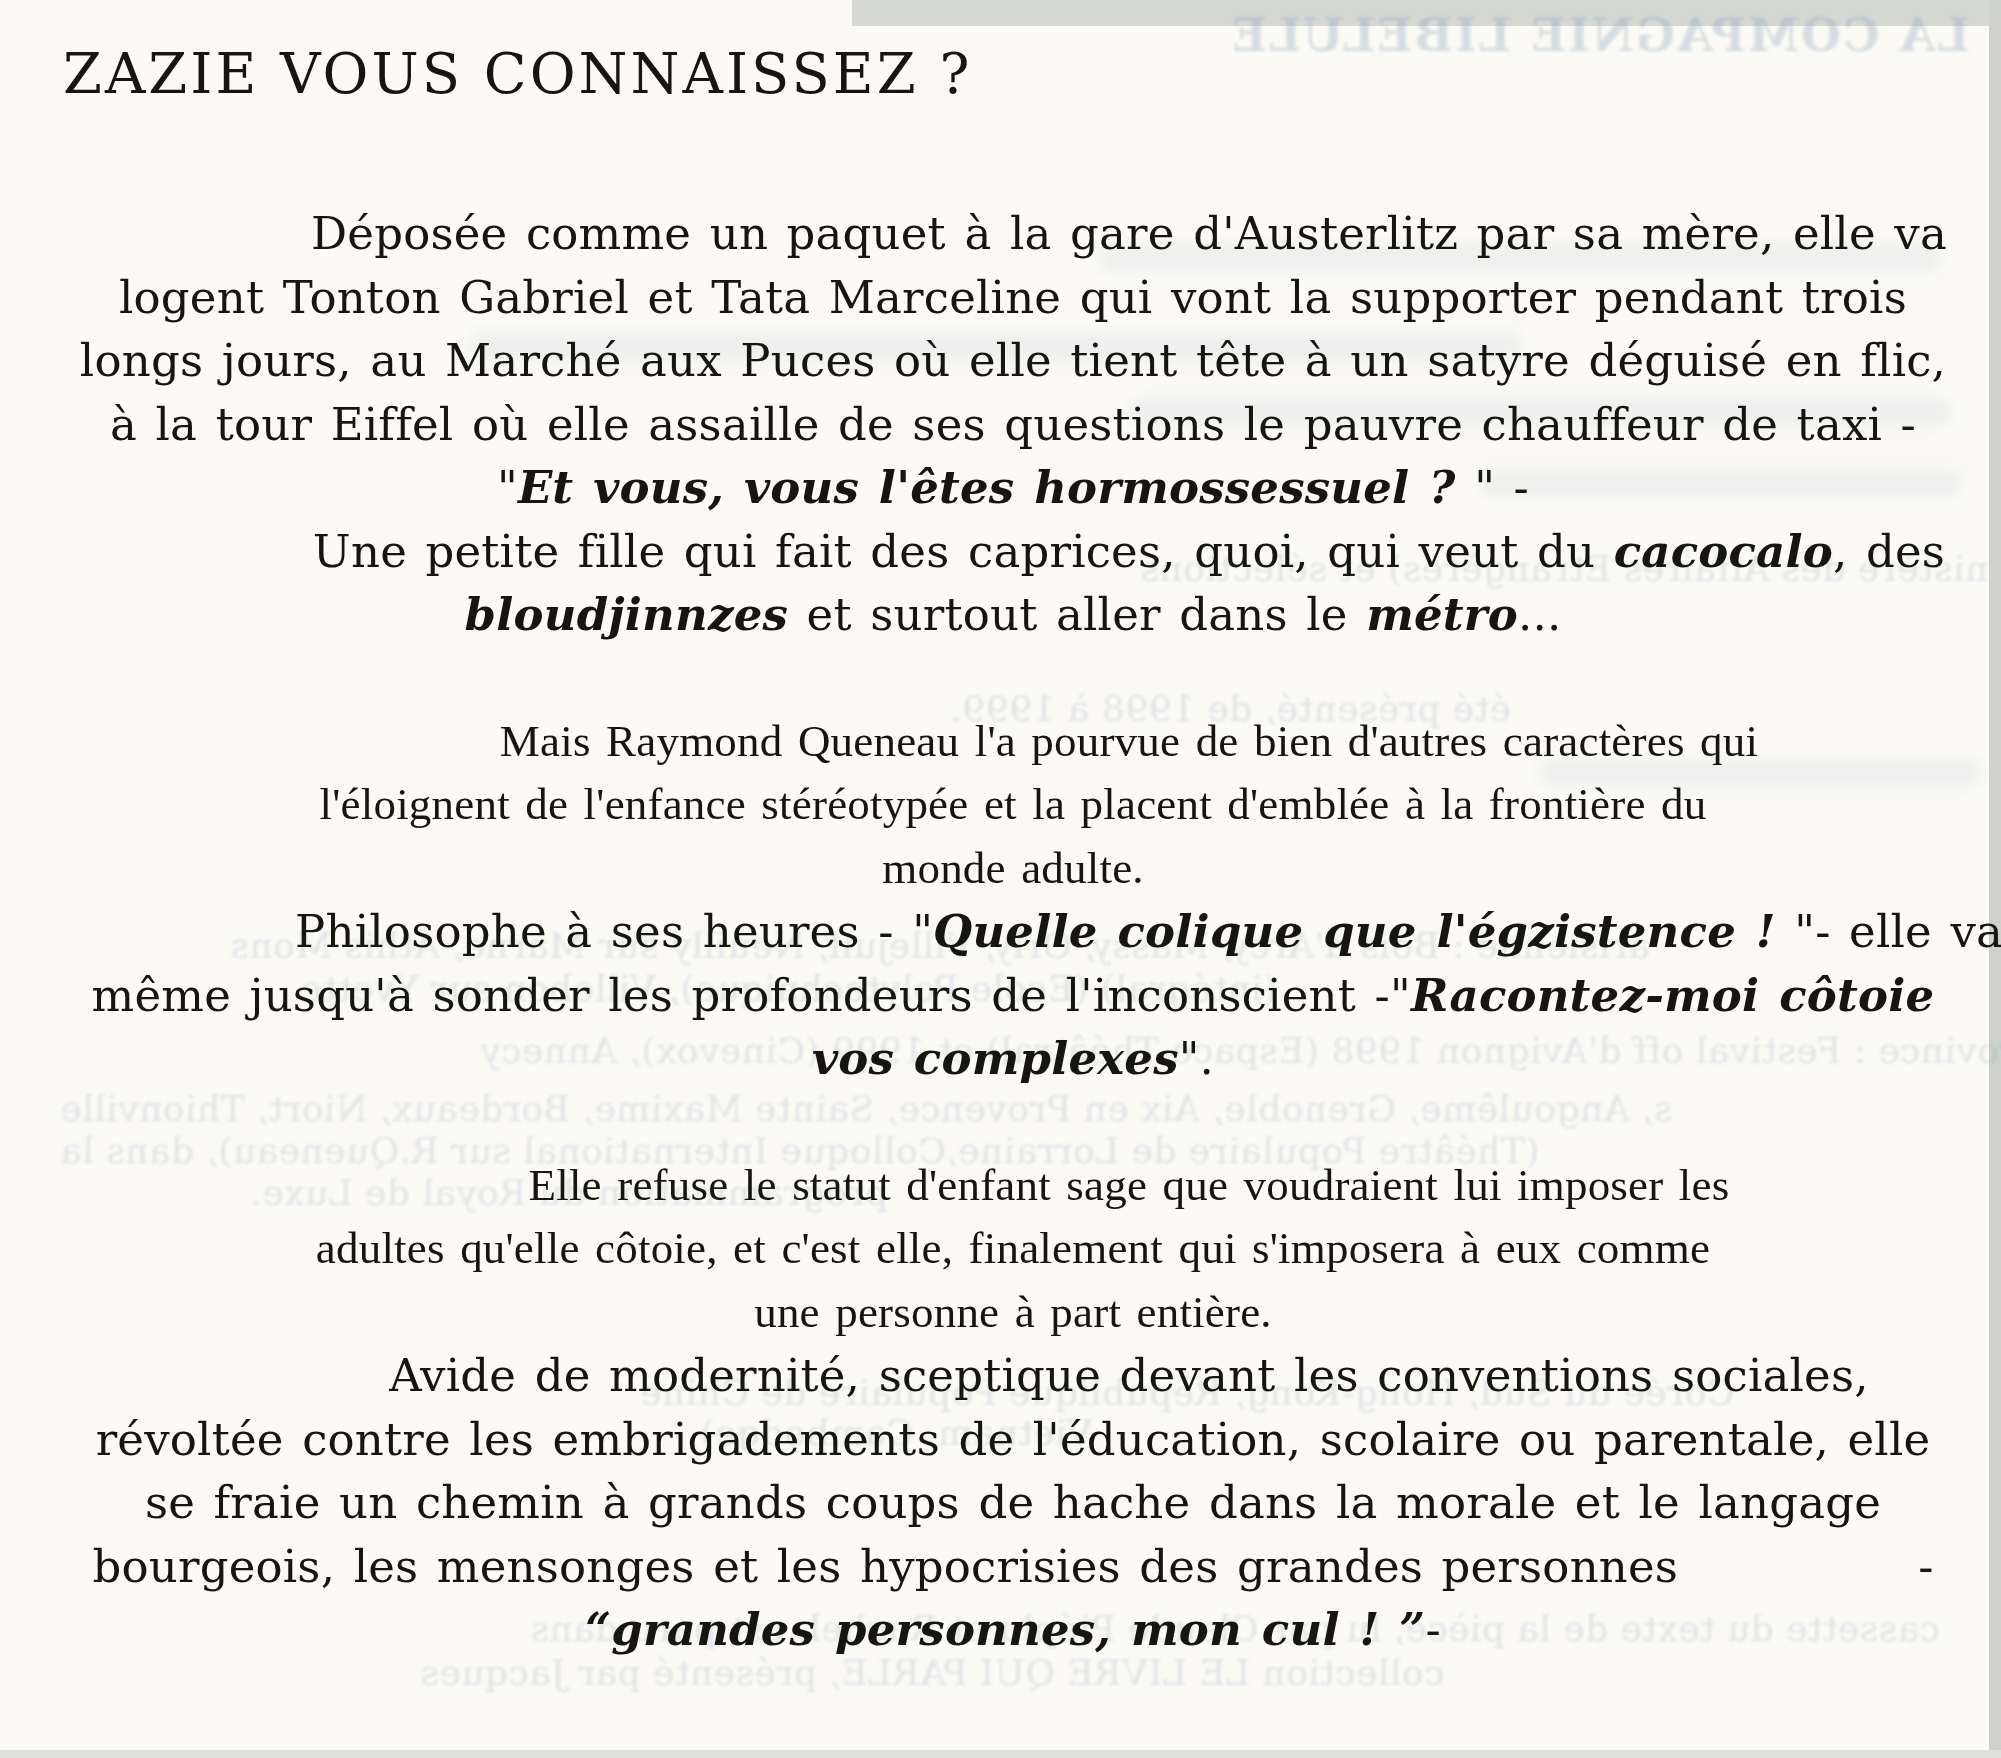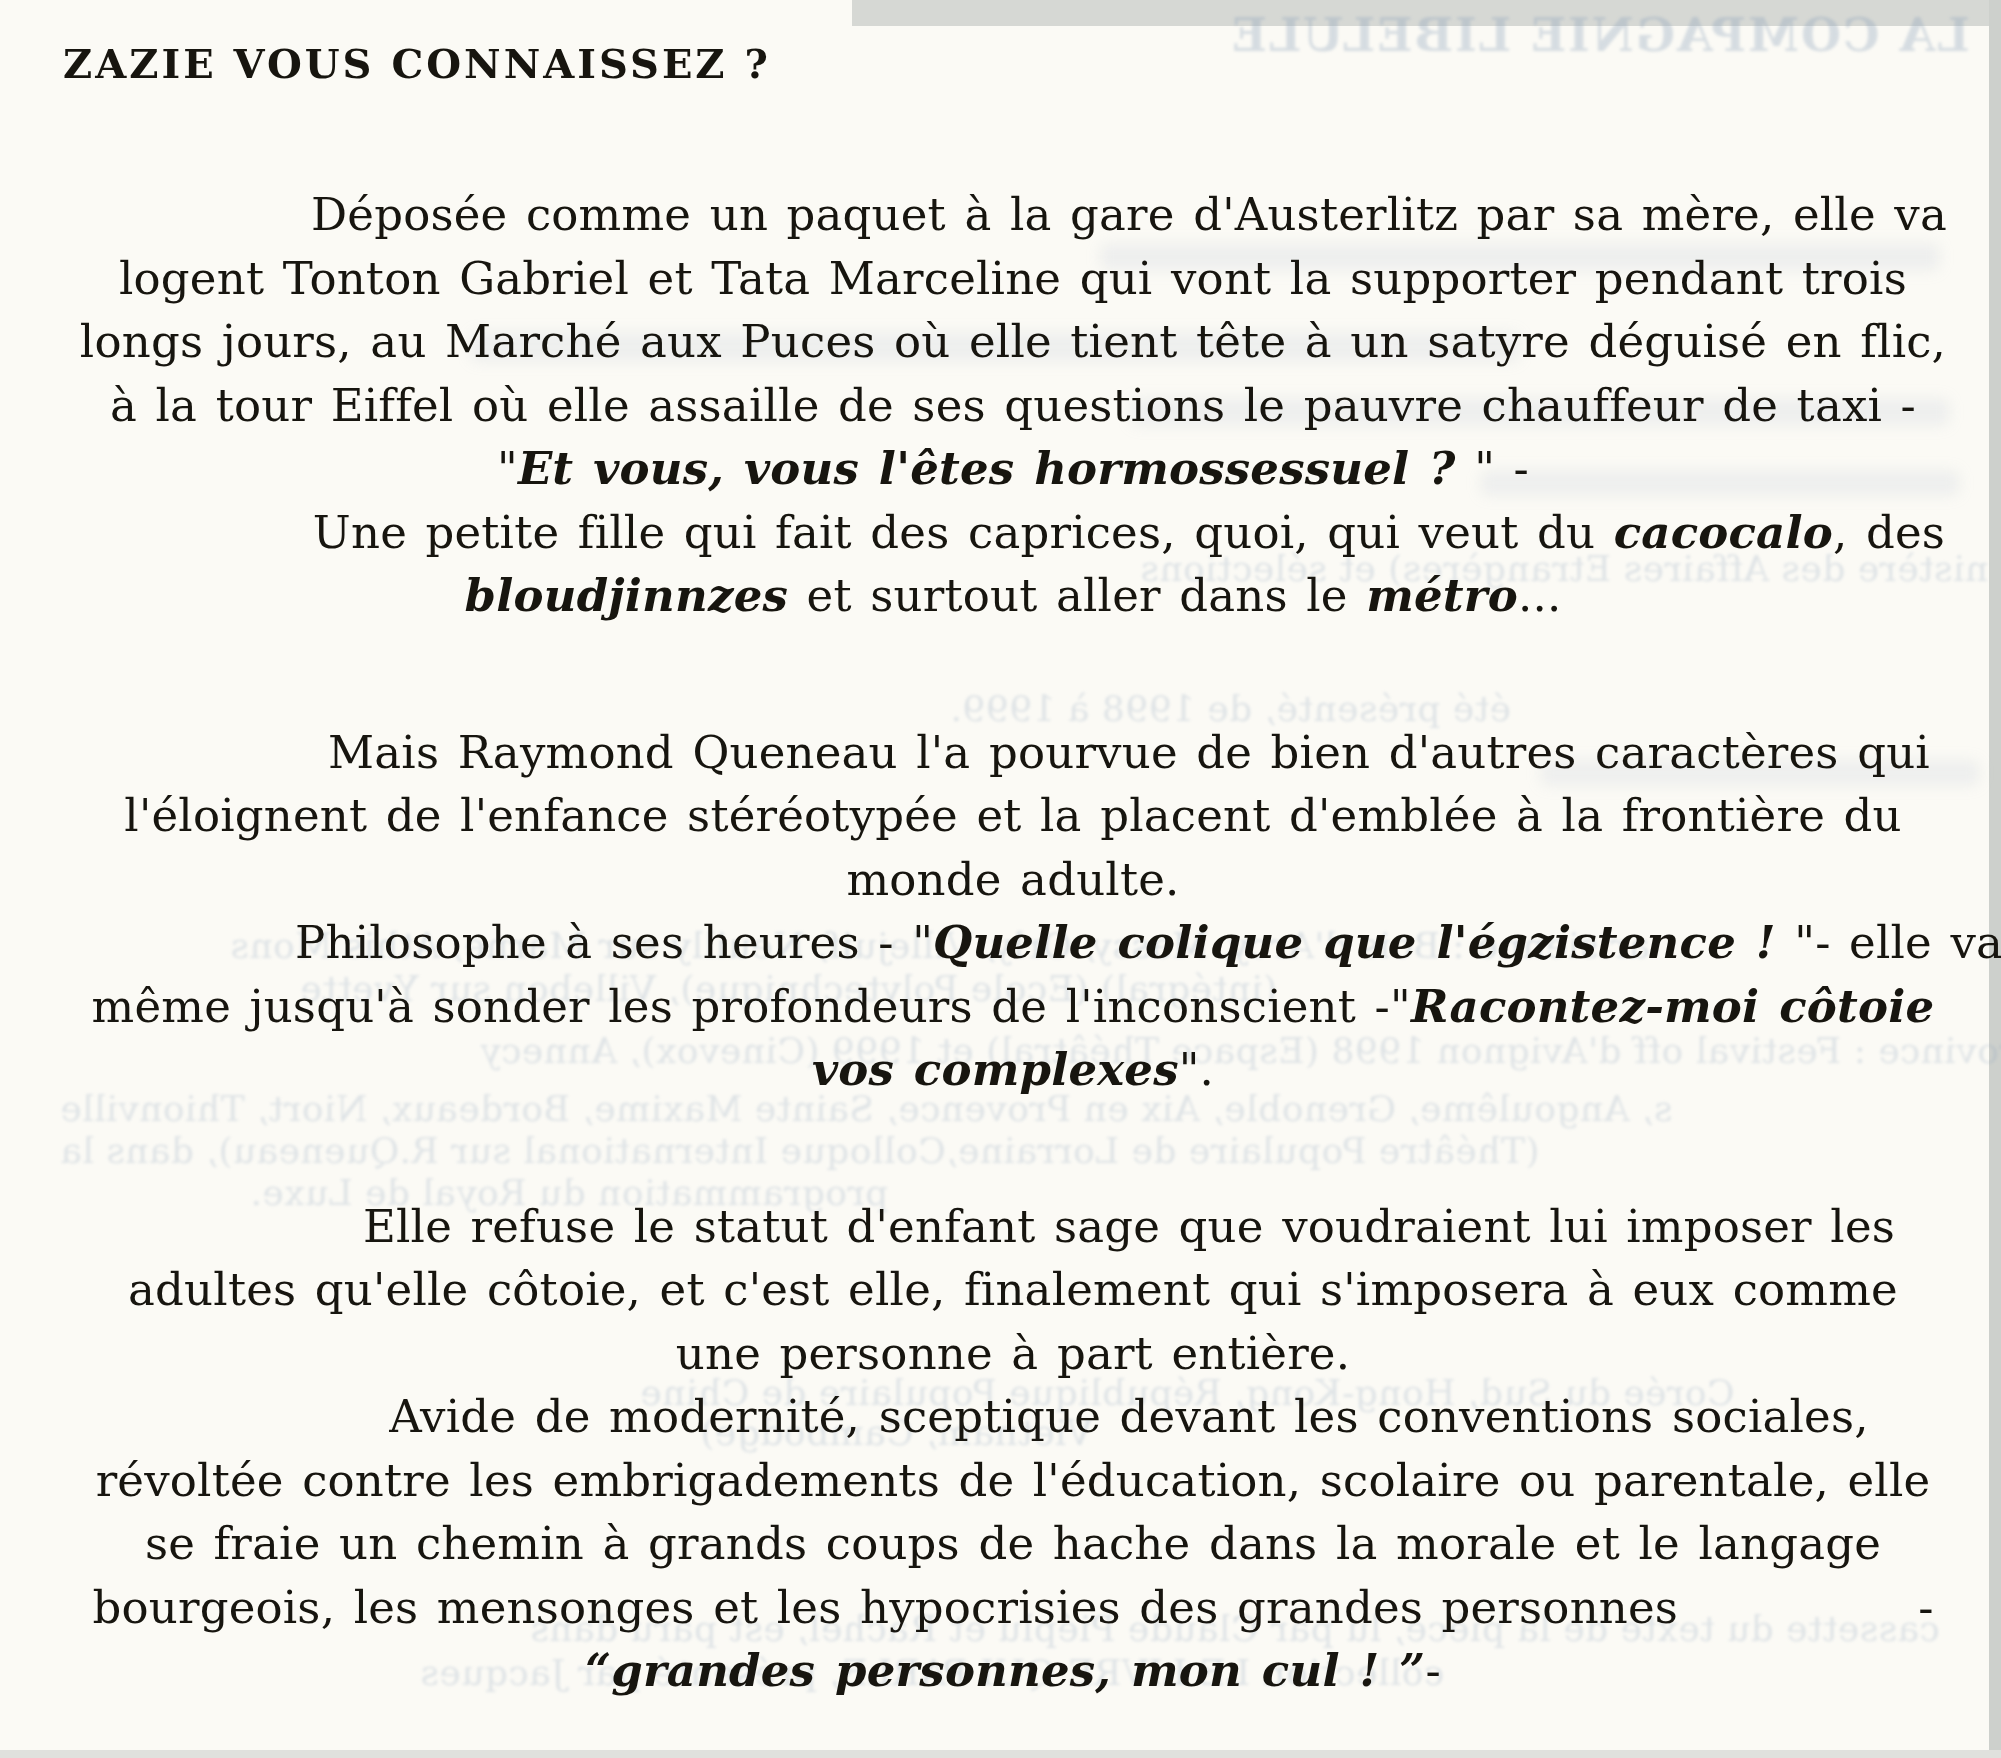--- a/index.html
+++ b/index.html
@@ -36,29 +36,29 @@
   .smudge{
     position:absolute;background:rgba(168,184,201,.15);
     filter:blur(7px);border-radius:8px;
   }
   
   .content{
     position:absolute;left:63px;top:40px;width:1900px;
     color:#17150f;
   }
   .doc-title{
-    margin:0;font-size:40px;font-weight:bold;letter-spacing:3px;
+    margin:0;font-size:56px;font-weight:normal;letter-spacing:3px;
     line-height:1.2;
   }
   .doc-body{
     margin-top:95px;font-size:45px;line-height:63.5px;
     letter-spacing:.2px;word-spacing:4px;
   }
   .para{margin:0;text-align:center;}
-  .para.gap{margin-top:93px;}
+  .para.gap{margin-top:63px;font-family:Liberation Serif, serif;}
   .line{white-space:nowrap;}
   .line.indent{padding-left:232px;}
   .it{font-style:italic;font-weight:bold;}
 </style>
 </head>
 <body>
 
 <div class="page">
   <div class="scan-band-top"></div>
   <div class="scan-edge-right"></div>

